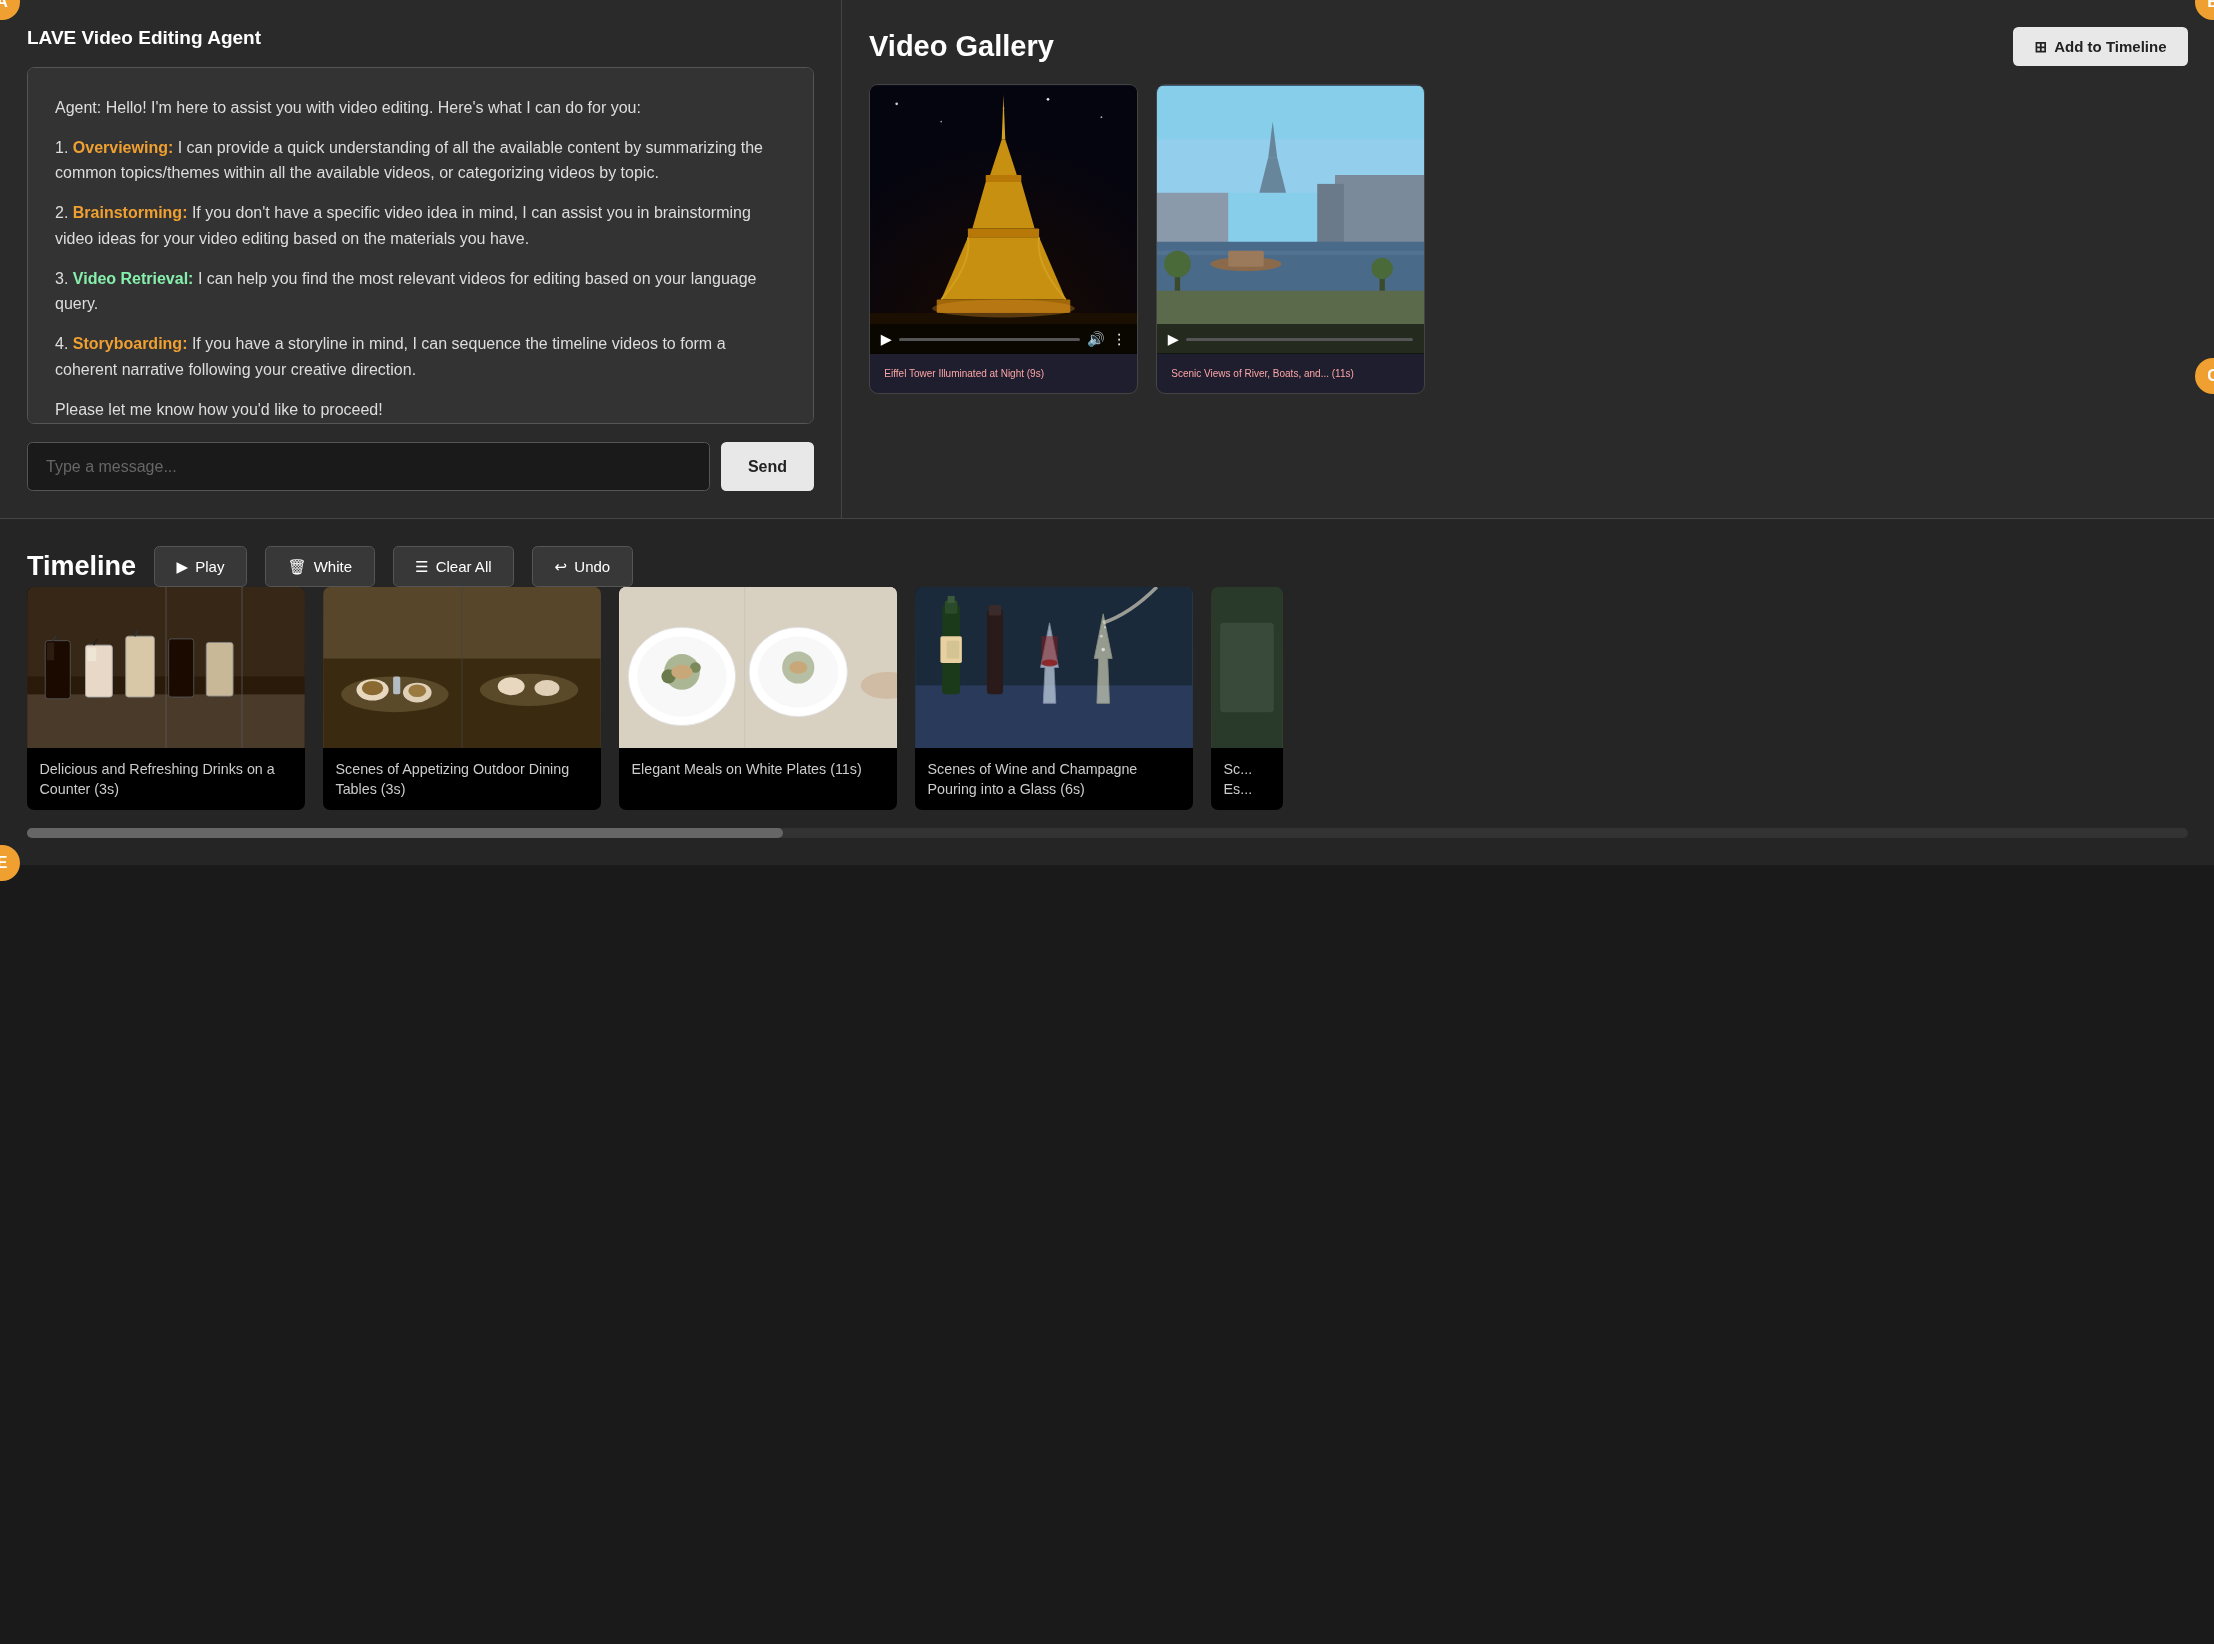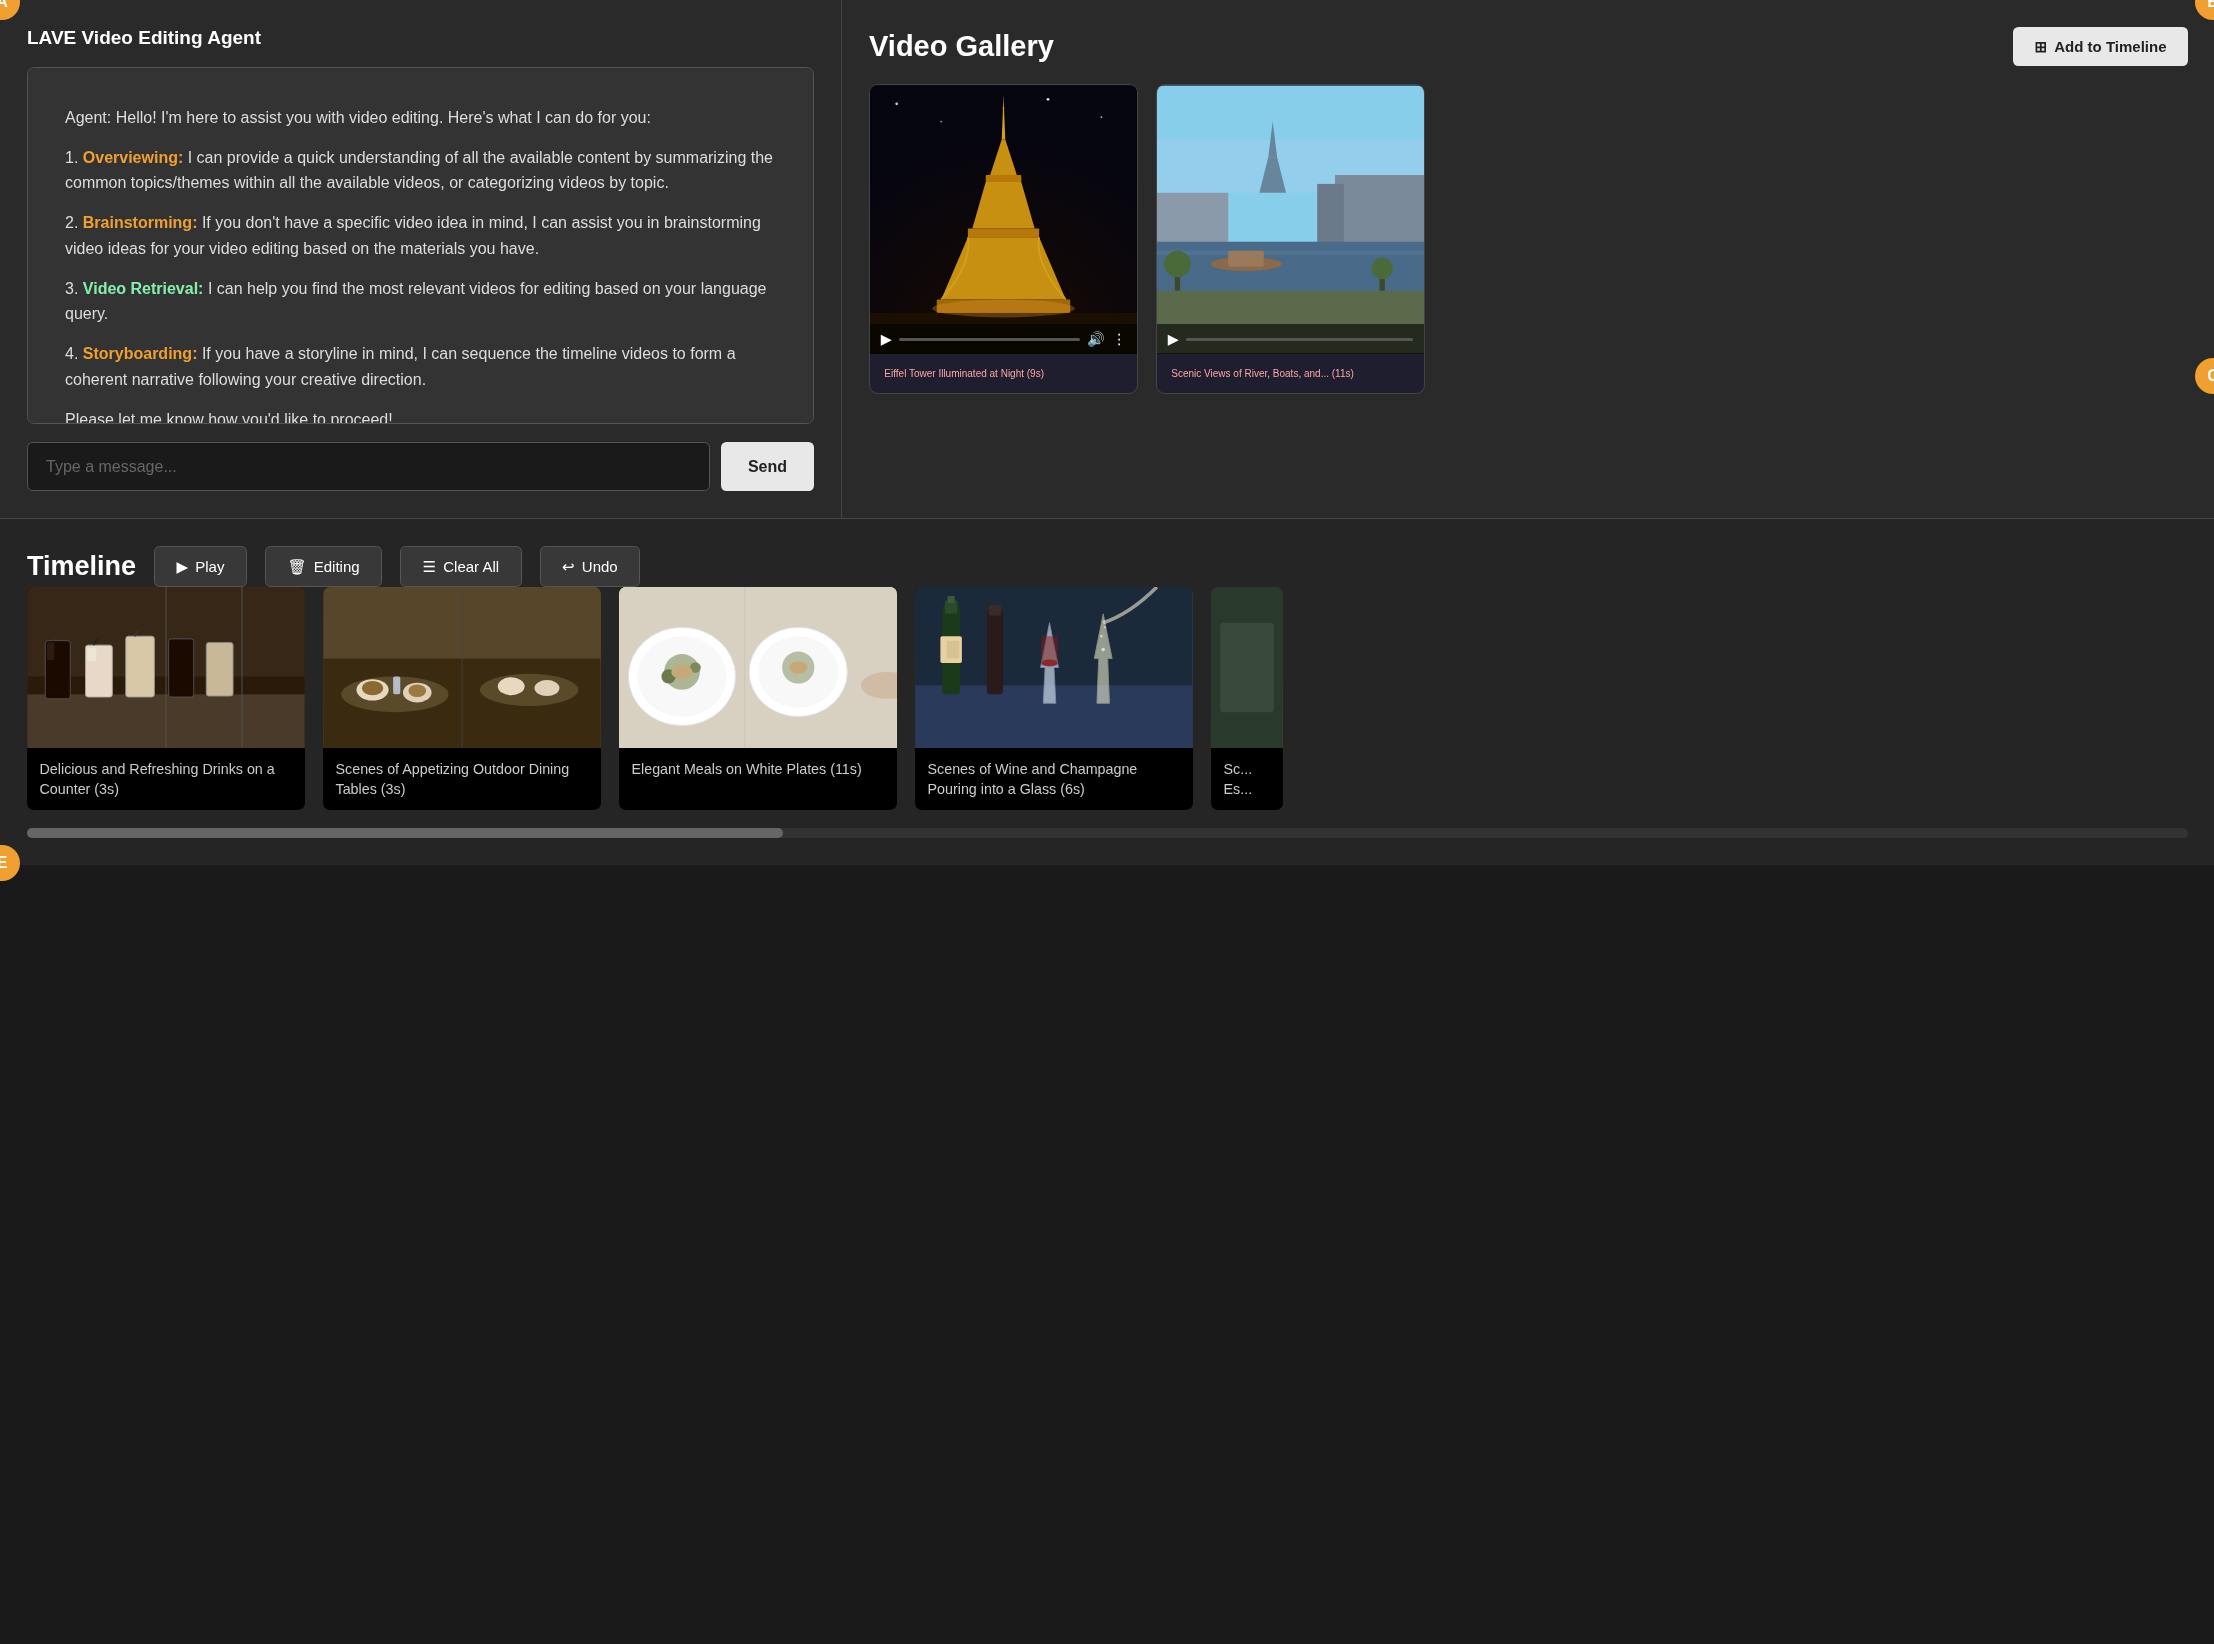--- a/index.html
+++ b/index.html
@@ -35,21 +35,21 @@
       font-weight: 600;
       color: #ffffff;
       margin-bottom: 18px;
     }
 
     .chat-messages {
       flex: 1;
       background: #333;
       border: 0.9px solid #555;
       border-radius: 7.2px;
-      padding: 37px;
+      padding: 27px;
       overflow-y: auto;
       font-size: 16px;
       line-height: 1.6;
       color: #ddd;
       margin-bottom: 18px;
     }
 
     .chat-messages p {
       margin-bottom: 14.3px;
     }
@@ -459,21 +459,21 @@
   <div class="timeline-header">
     <h2 class="timeline-title">Timeline</h2>
 
     <button class="tl-btn">
       <span>▶</span>
       <span>Play</span>
     </button>
 
     <button class="tl-btn">
       <span>🗑</span>
-      <span>Editing</span>
+      <span>White</span>
     </button>
 
     <button class="tl-btn">
       <span>☰</span>
       <span>Clear All</span>
     </button>
 
     <button class="tl-btn">
       <span>↩</span>
       <span>Undo</span>

